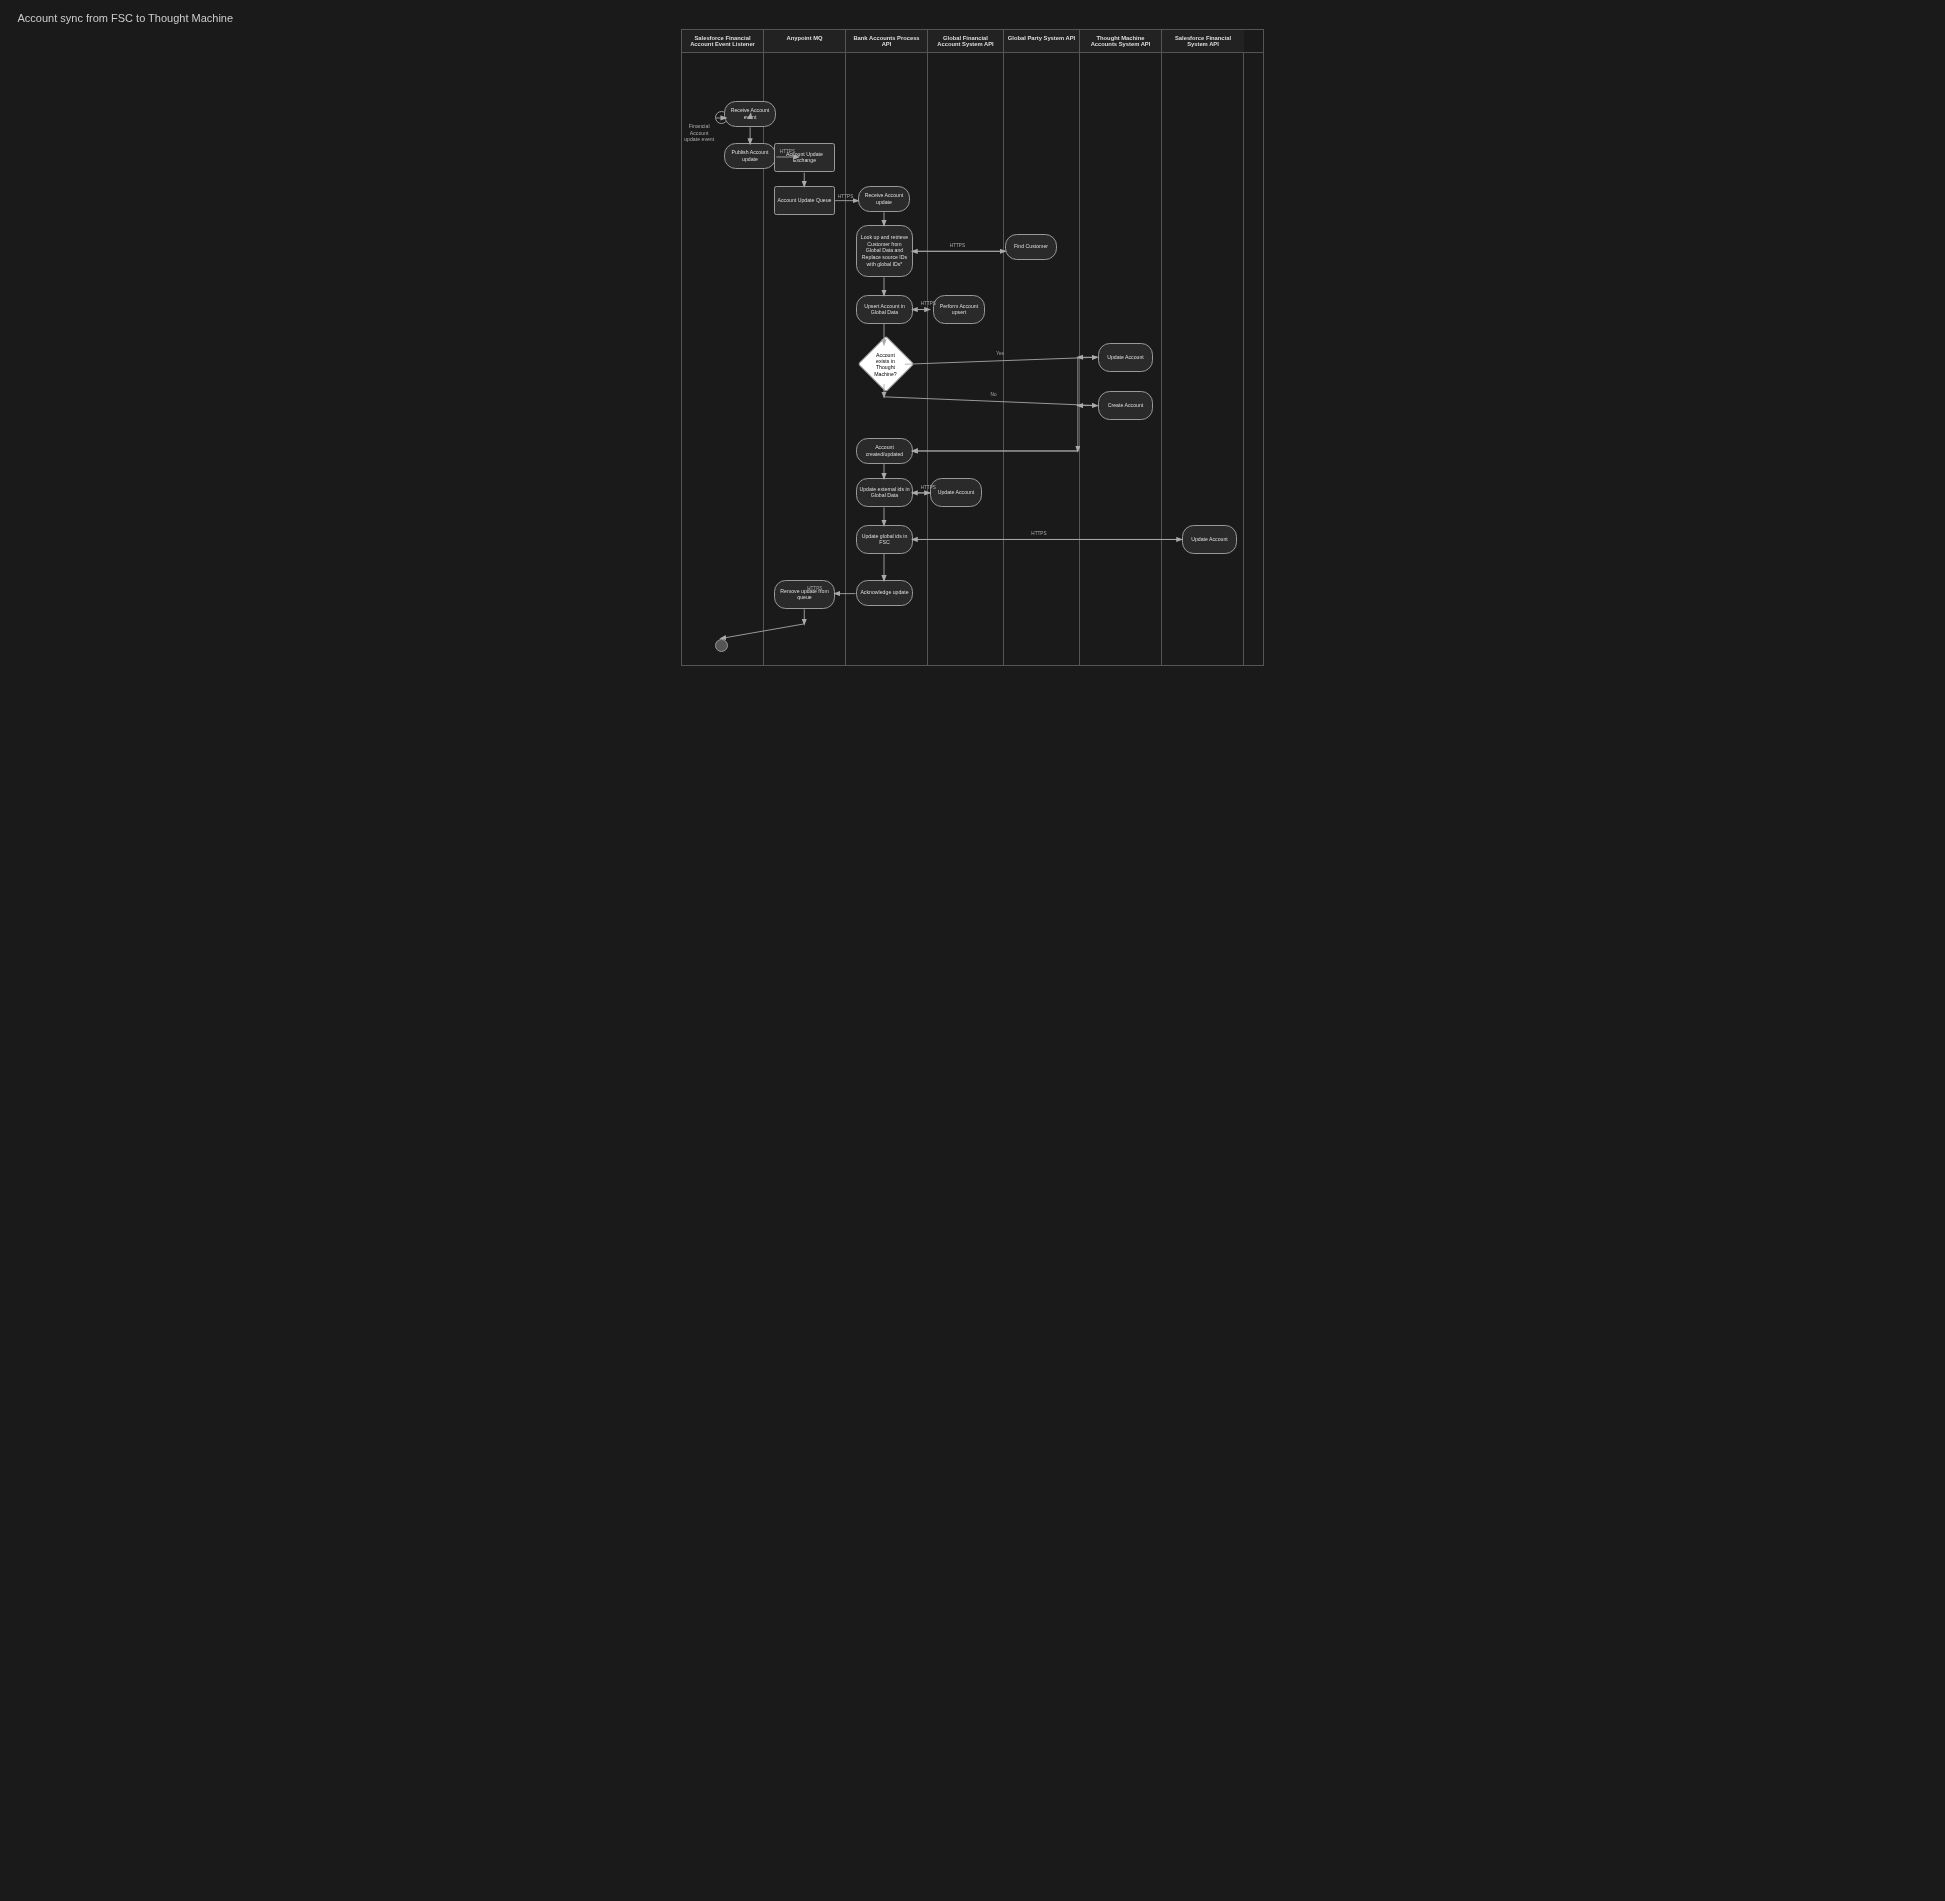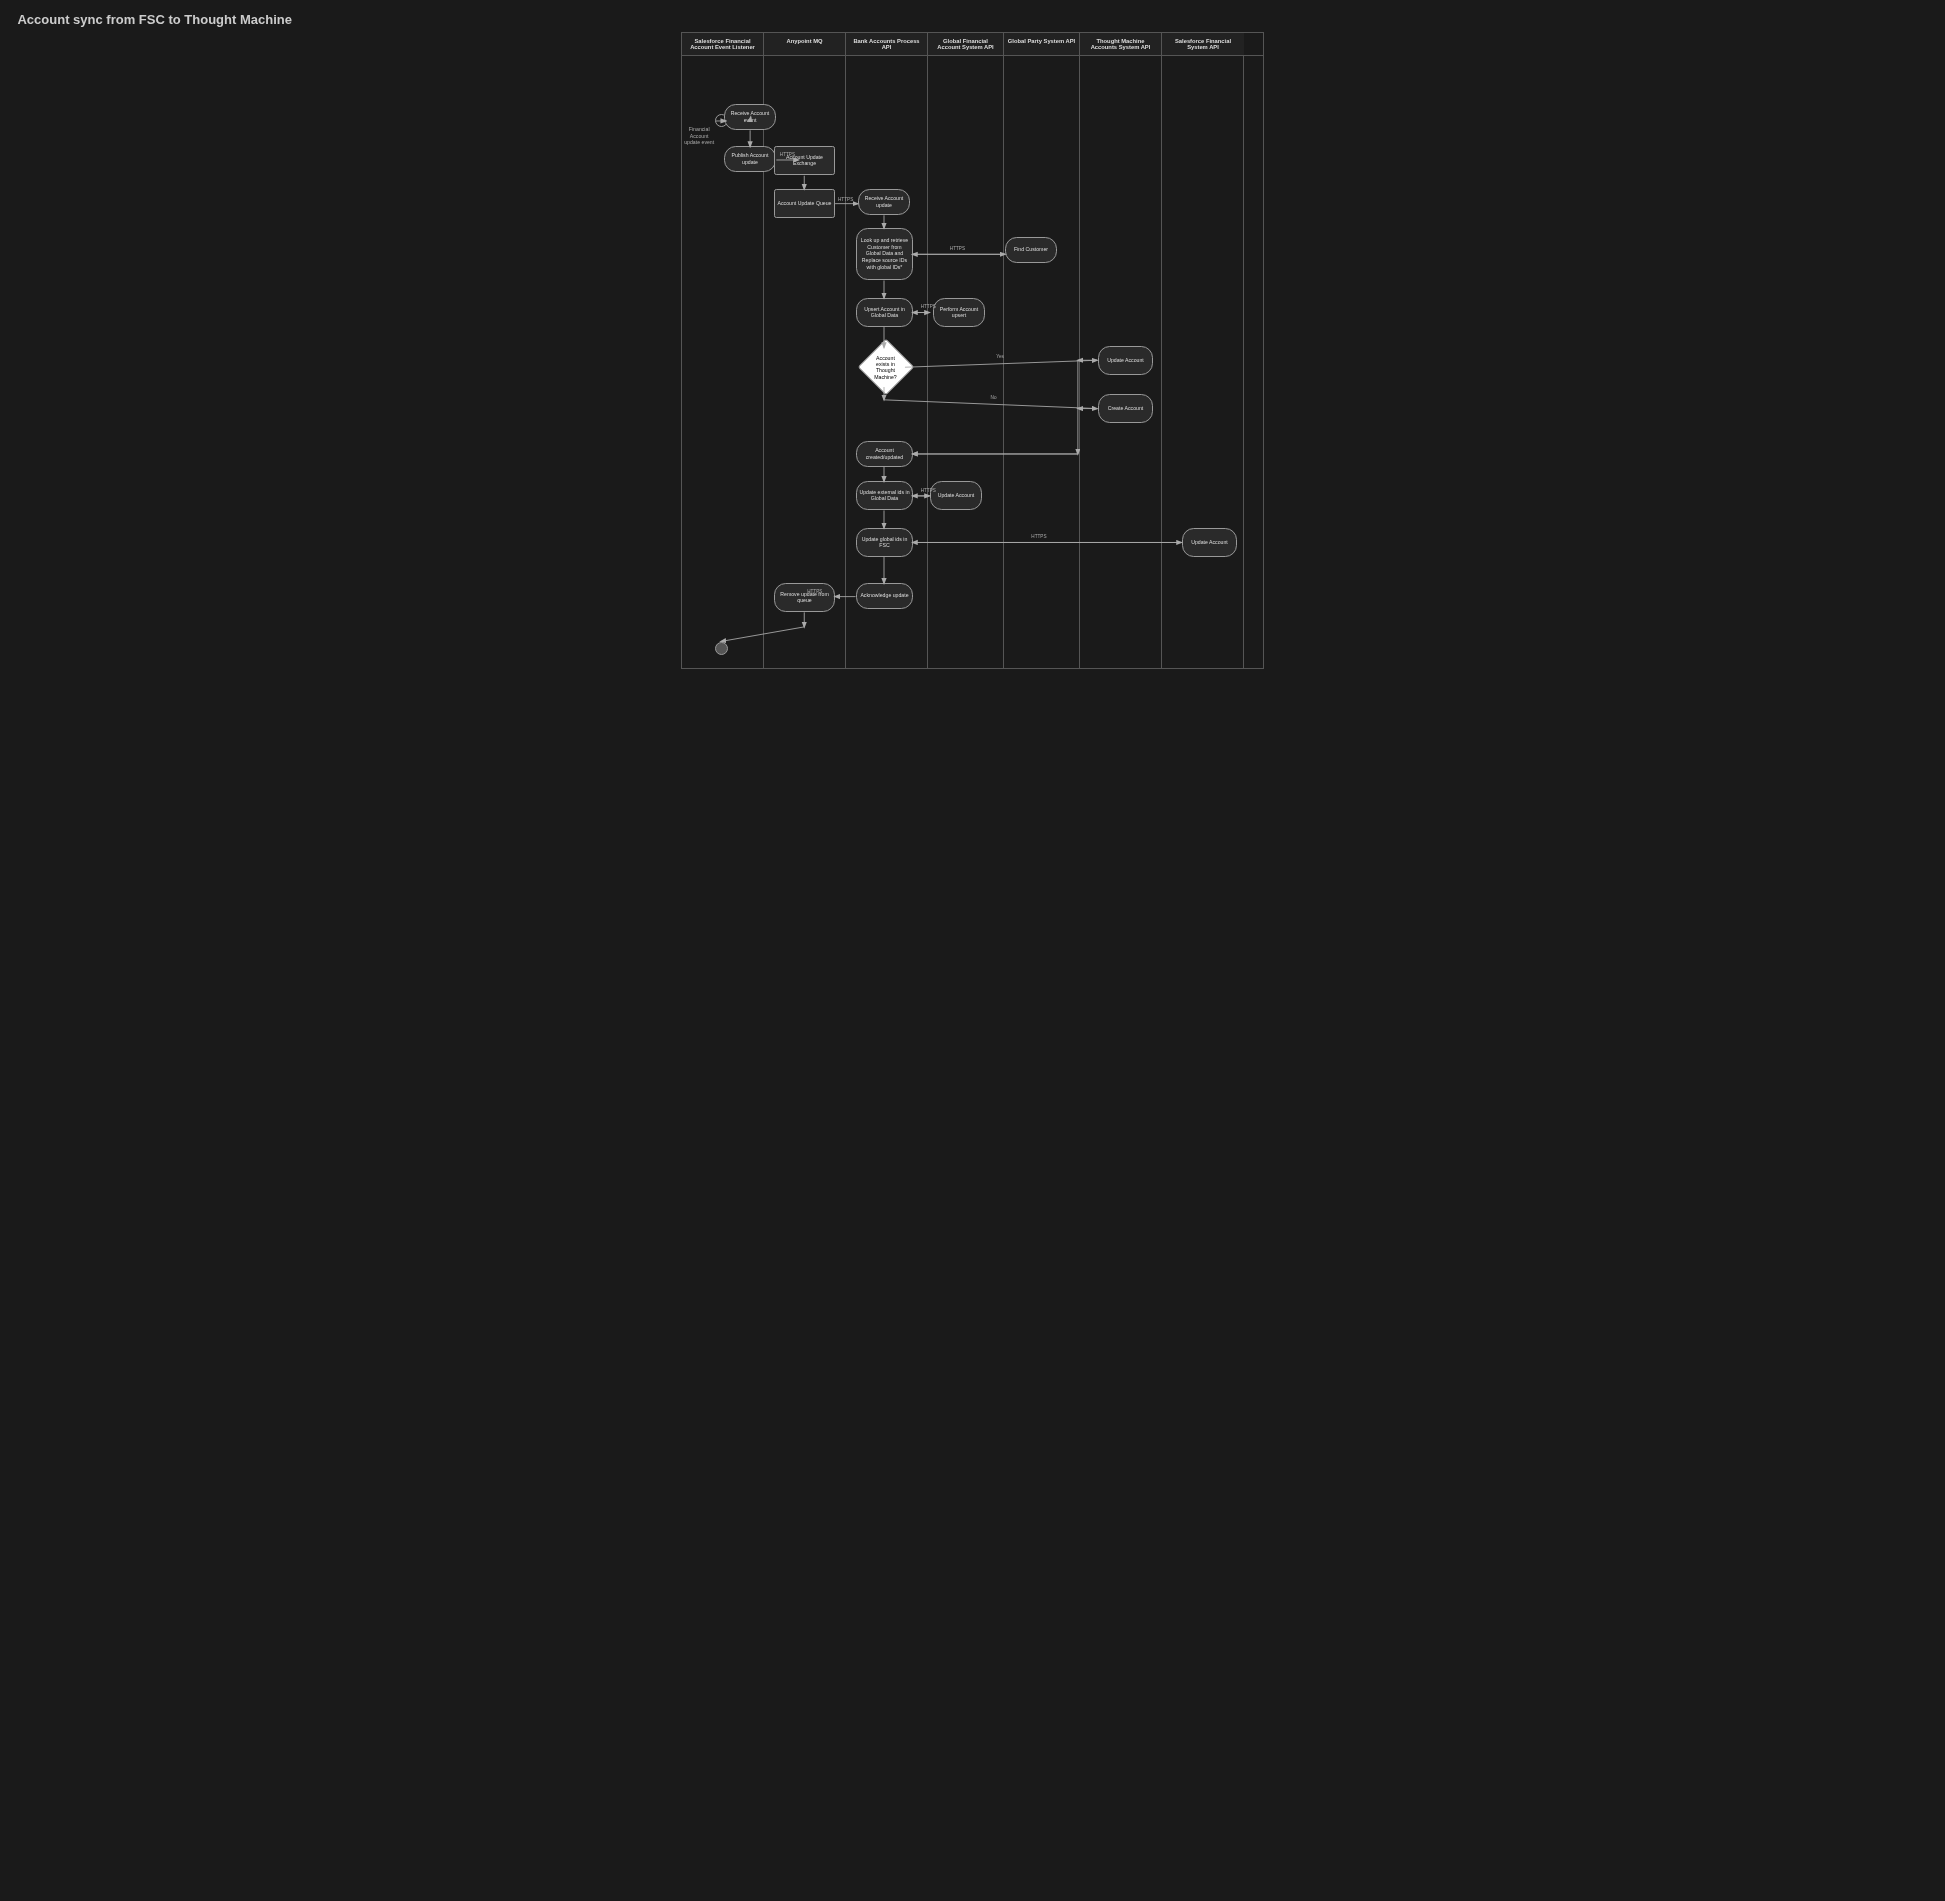--- a/index.html
+++ b/index.html
@@ -4,22 +4,22 @@
   <style>
     * { box-sizing: border-box; margin: 0; padding: 0; }
     body {
       background: #1a1a1a;
       font-family: Arial, sans-serif;
       padding: 11.7px;
       color: #fff;
     }
     .page-title {
       color: #ccc;
-      font-size: 13px;
-      font-weight: bold;
+      font-size: 11px;
+      font-weight: normal;
       margin-bottom: 5.8px;
       padding-left: 5.8px;
     }
     .diagram-container {
       background: #1a1a1a;
       border: 0.6px solid #555;
       position: relative;
       width: 100%;
       max-width: 583px;
       margin: 0 auto;

